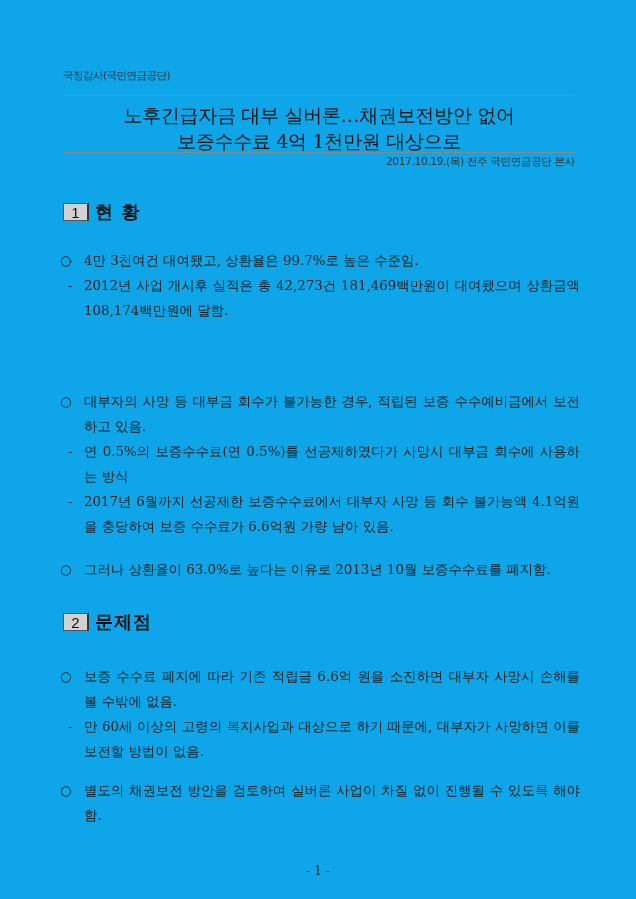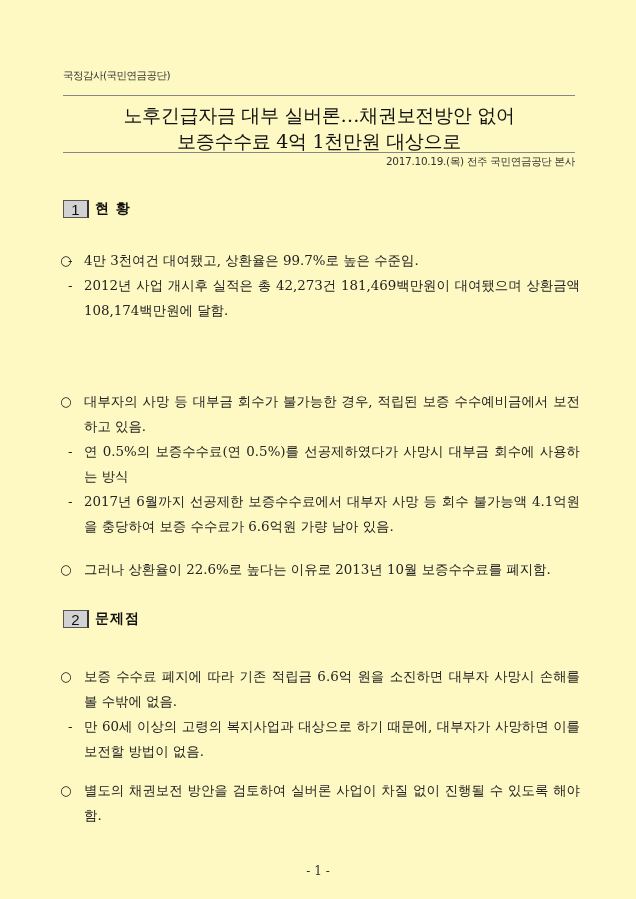--- a/index.html
+++ b/index.html
@@ -12,21 +12,21 @@
       height: 899px;
       position: relative;
       overflow: hidden;
       font-family: "DejaVu Serif", "Liberation Serif", serif;
       color: #222;
     }
     .page {
       position: absolute;
       left: 0; top: 0;
       width: 636px; height: 899px;
-      background: #fef9c3;
+      background: #0ea5e9;
     }
     .header-label {
       position: absolute;
       left: 63px; top: 69px;
       font-family: "DejaVu Sans", "Liberation Sans", sans-serif;
       font-size: 10.5px;
       color: #333;
       letter-spacing: -0.5px;
     }
     .rule {
@@ -70,21 +70,21 @@
       box-sizing: border-box;
       display: flex; align-items: center; justify-content: center;
       font-family: "Liberation Sans", "DejaVu Sans", sans-serif;
       font-size: 15px;
       color: #111;
       border-right: 2px solid #333;
     }
     .section-title {
       font-family: "DejaVu Sans", "Liberation Sans", sans-serif;
       font-weight: bold;
-      font-size: 14px;
+      font-size: 18px;
       color: #111;
       letter-spacing: 1px;
     }
     .sec1 { top: 200px; }
     .sec2 { top: 610px; }
     .item {
       position: absolute;
       left: 60px;
       width: 520px;
       font-size: 13.4px;
@@ -162,21 +162,21 @@
     </div>
     <div class="dash-row">
       <span class="mark">-</span>
       <span>2017년 6월까지 선공제한 보증수수료에서 대부자 사망 등 회수 불가능액 4.1억원을 충당하여 보증 수수료가 6.6억원 가량 남아 있음.</span>
     </div>
   </div>
 
   <div class="item" style="top:557px;">
     <div class="bullet-row">
       <span class="mark">○</span>
-      <span>그러나 상환율이 22.6%로 높다는 이유로 2013년 10월 보증수수료를 폐지함.</span>
+      <span>그러나 상환율이 63.0%로 높다는 이유로 2013년 10월 보증수수료를 폐지함.</span>
     </div>
   </div>
 
   <div class="section-head sec2">
     <div class="section-num">2</div>
     <div class="section-title">문제점</div>
   </div>
 
   <div class="item" style="top:664px;">
     <div class="bullet-row">

